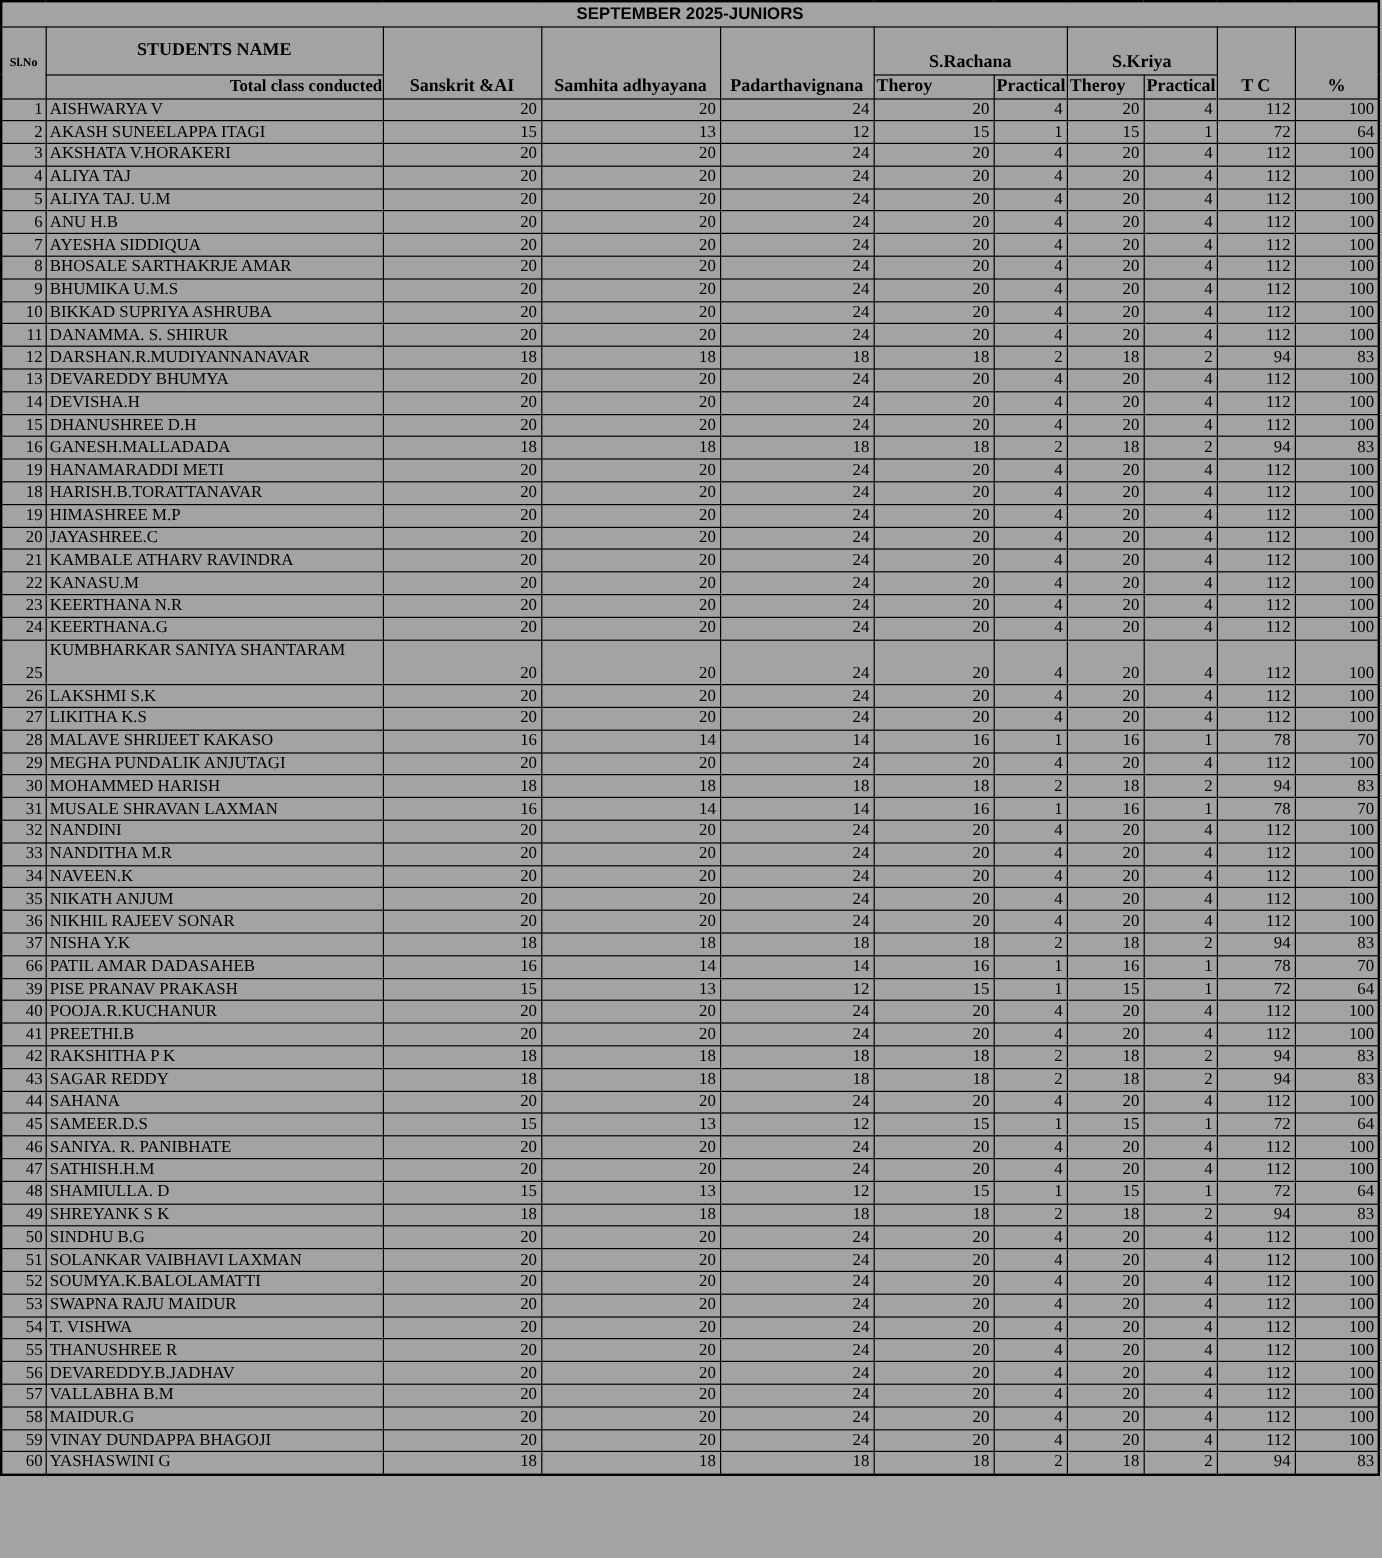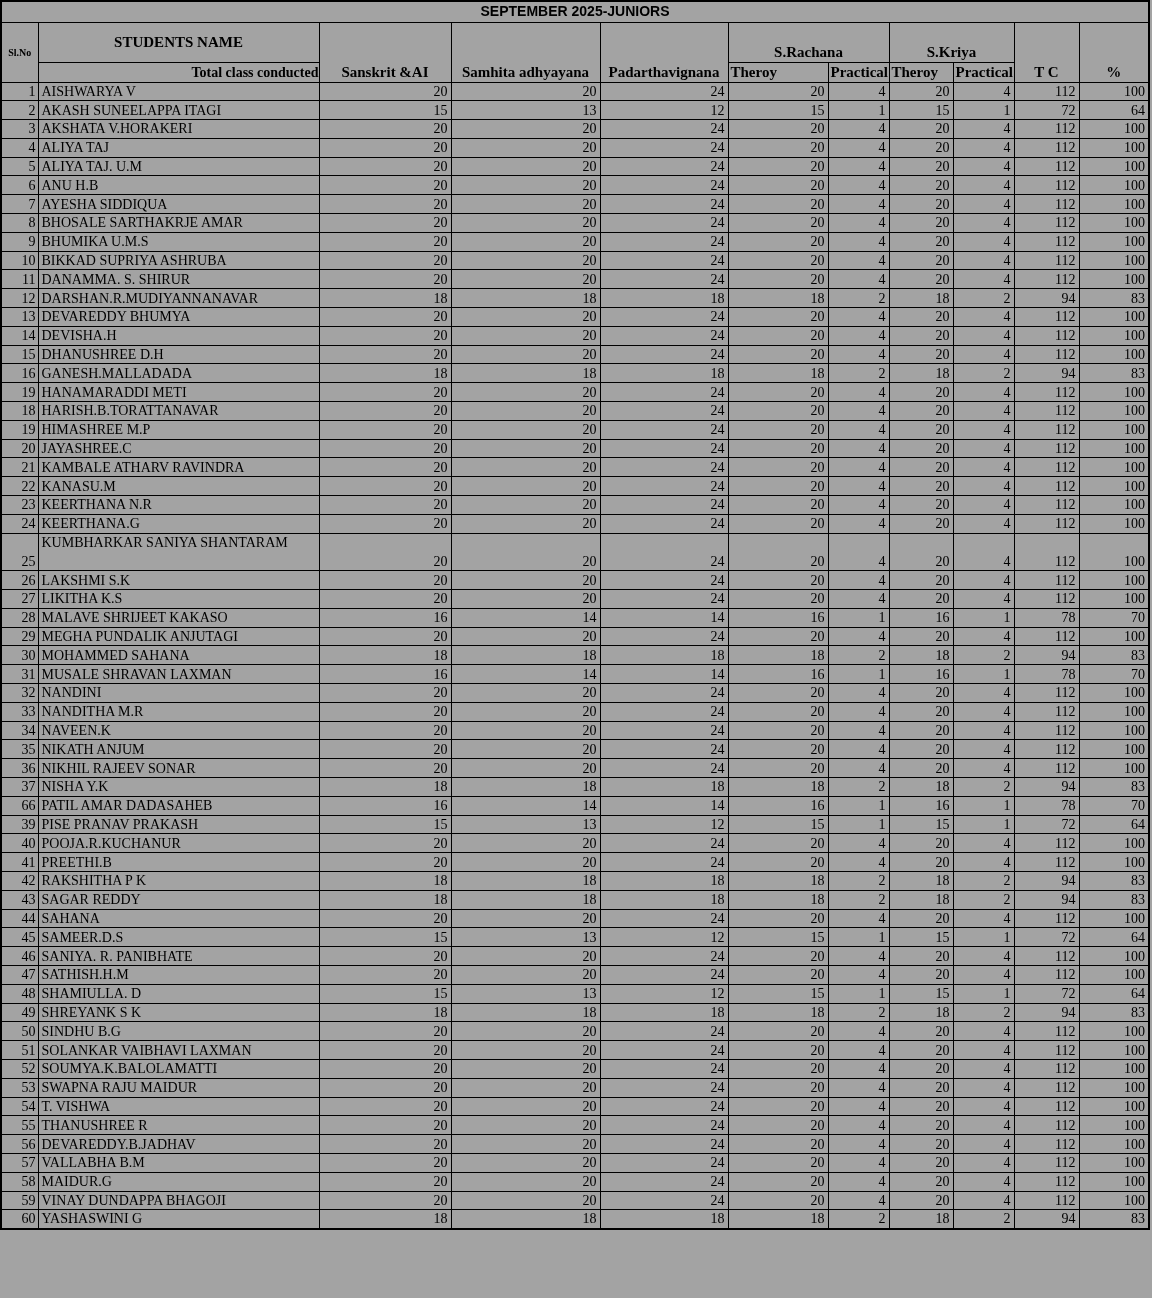--- a/index.html
+++ b/index.html
@@ -445,21 +445,21 @@
           <td class="num">24</td>
           <td class="num">20</td>
           <td class="num">4</td>
           <td class="num">20</td>
           <td class="num">4</td>
           <td class="num">112</td>
           <td class="num">100</td>
         </tr>
         <tr class="r">
           <td class="sl">30</td>
-          <td class="name">MOHAMMED SAHANA</td>
+          <td class="name">MOHAMMED HARISH</td>
           <td class="num">18</td>
           <td class="num">18</td>
           <td class="num">18</td>
           <td class="num">18</td>
           <td class="num">2</td>
           <td class="num">18</td>
           <td class="num">2</td>
           <td class="num">94</td>
           <td class="num">83</td>
         </tr>

